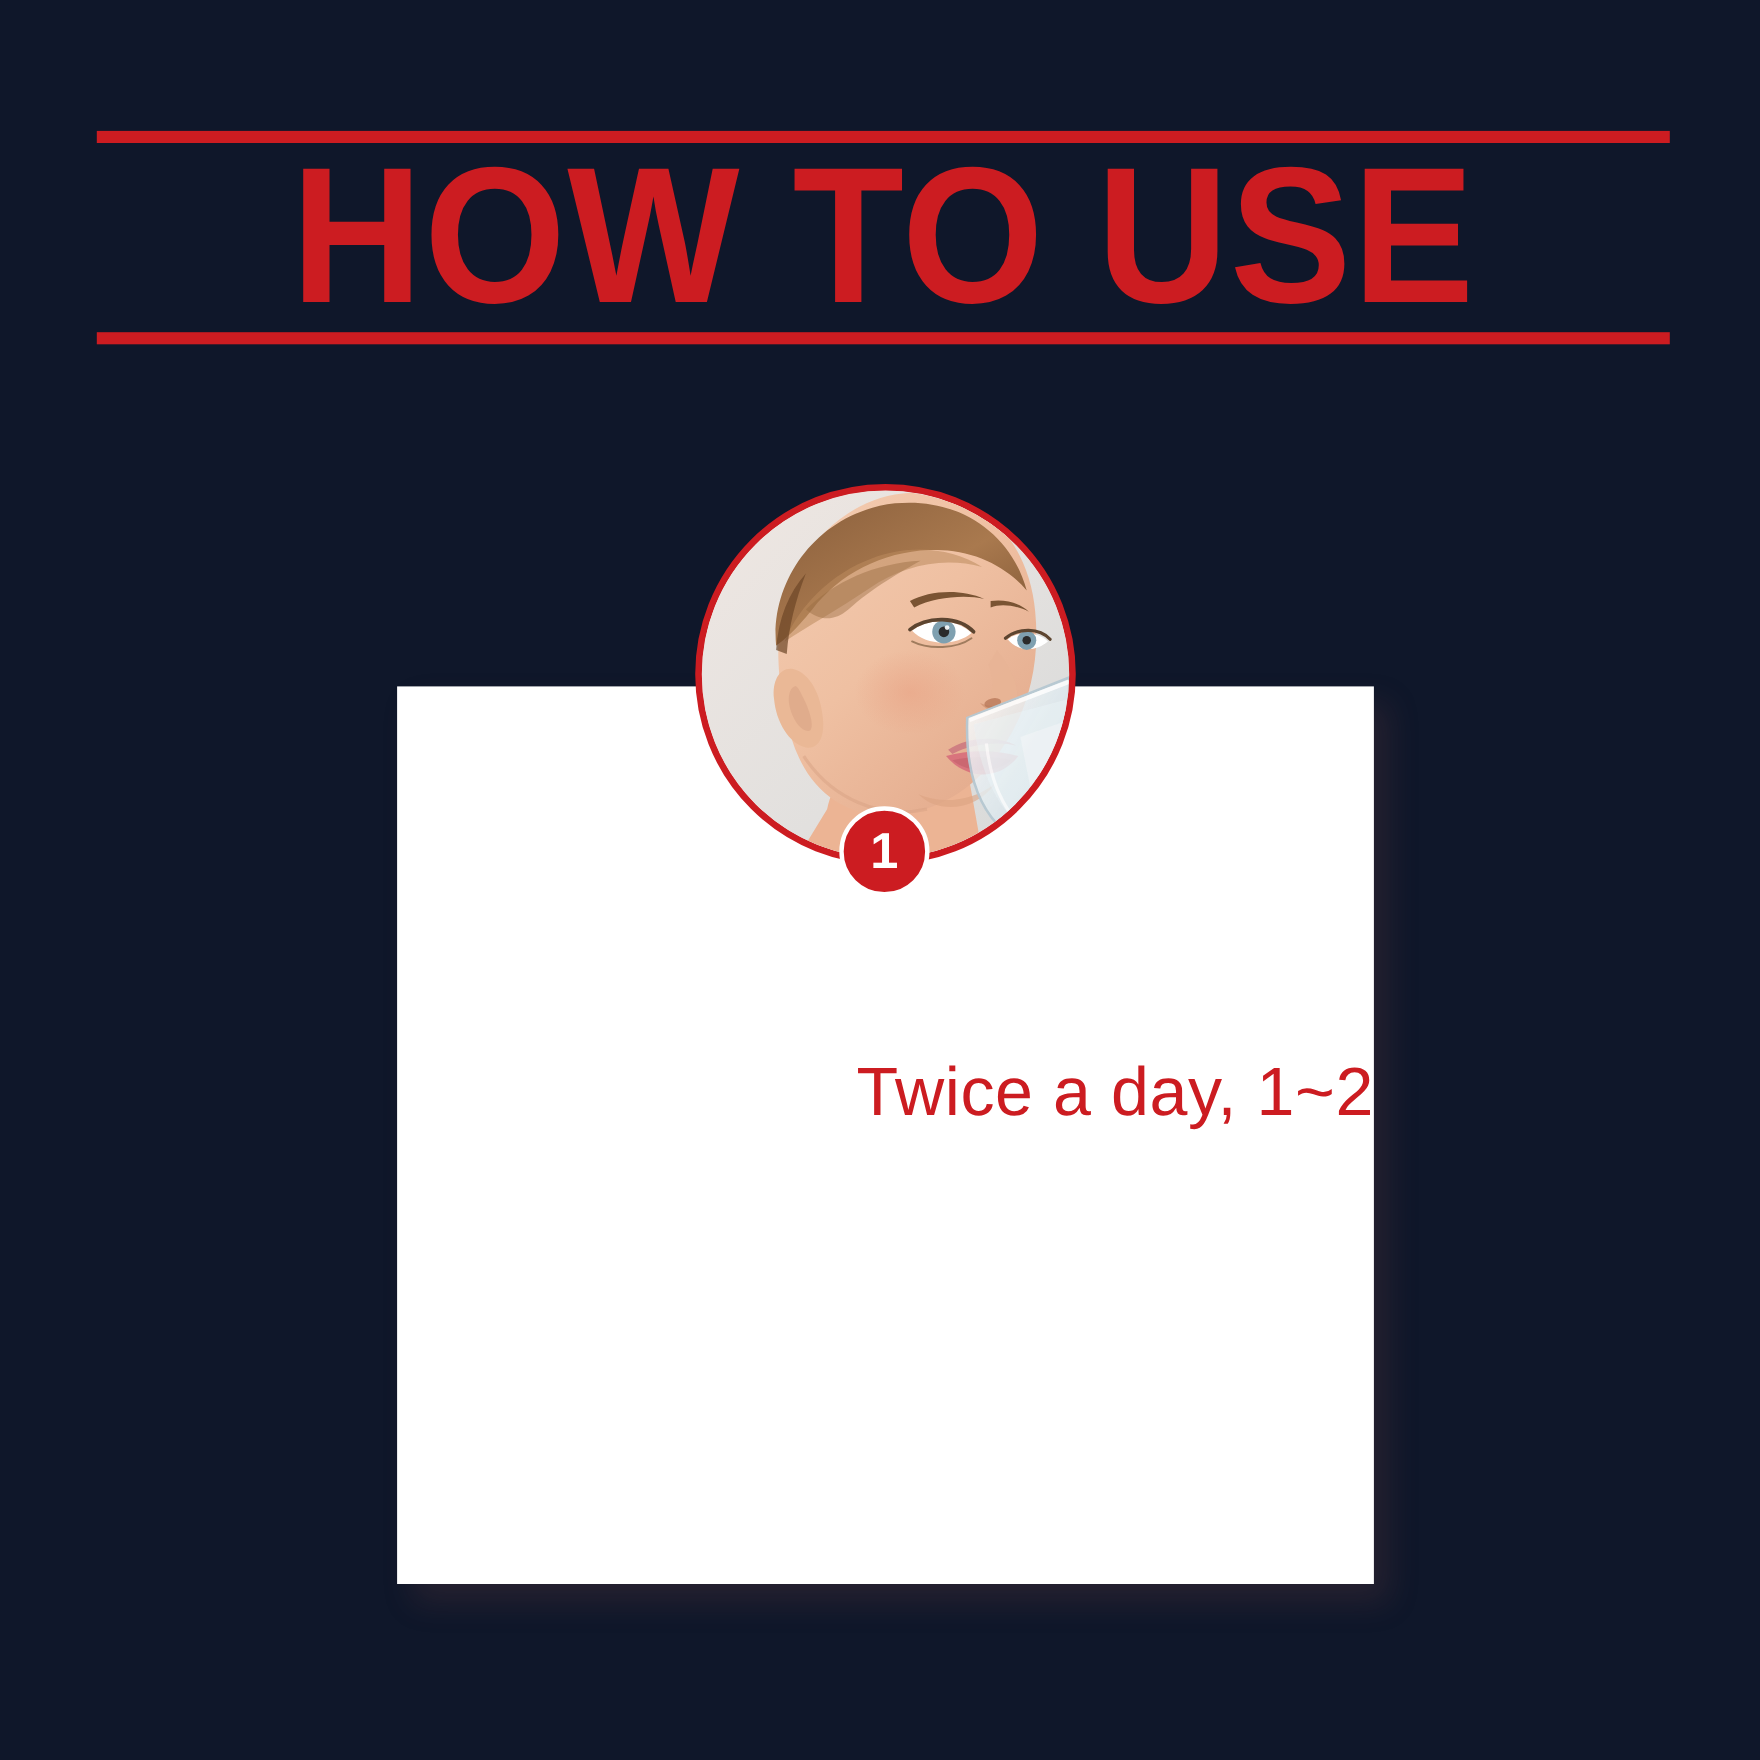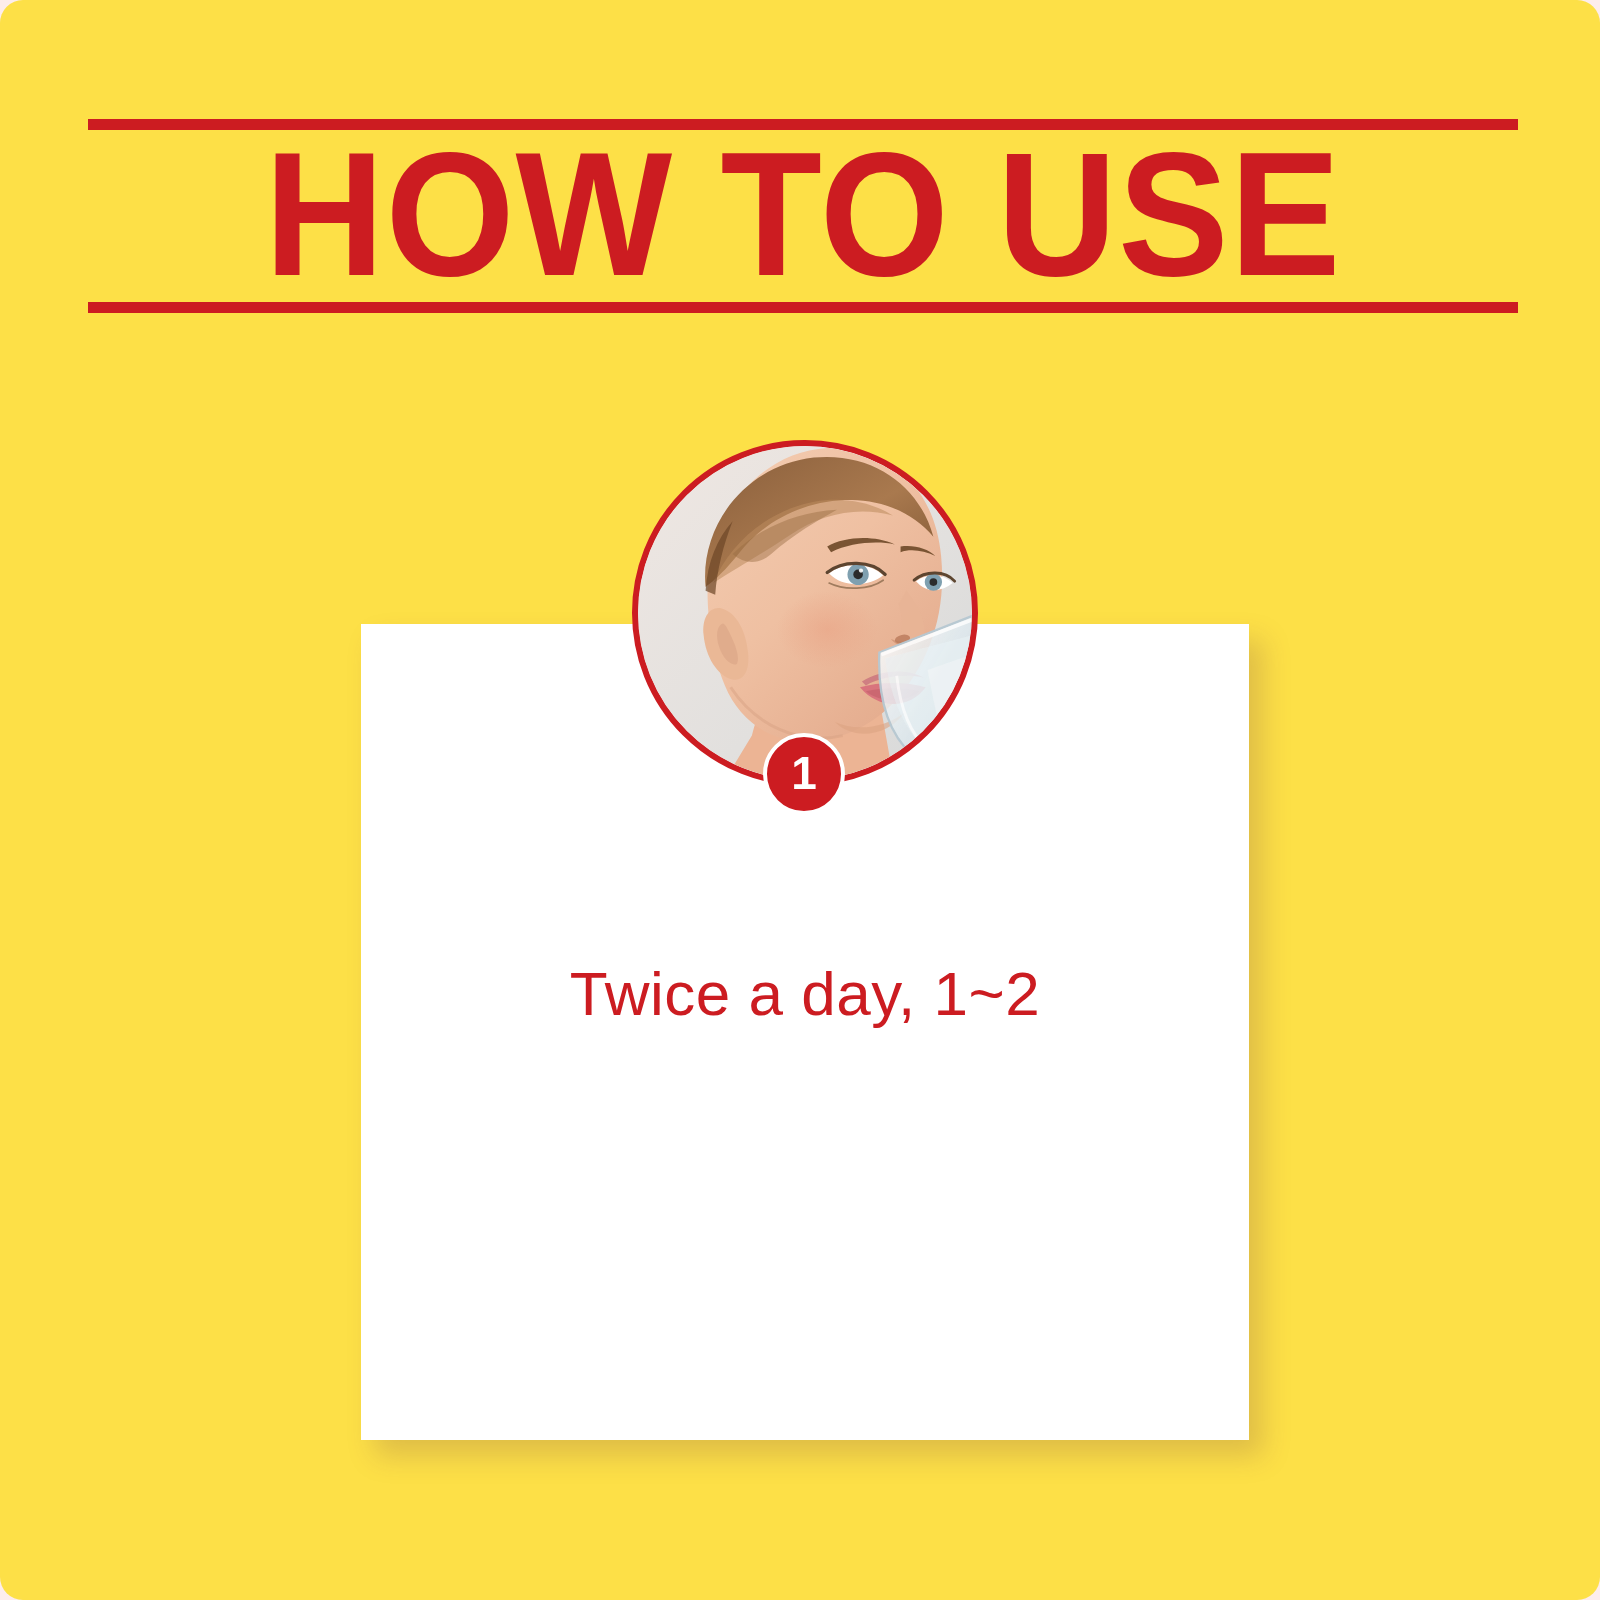--- a/index.html
+++ b/index.html
@@ -11,22 +11,21 @@
     height: 1600px;
     background: #fdedec;
     font-family: "Liberation Sans", sans-serif;
     overflow: hidden;
   }
 
   #stage {
     position: relative;
     width: 1600px;
     height: 1600px;
-    background: #fde047;
-    border-radius: 23px;
+    background: #0f172a;
   }
 
   
   .header-block {
     position: absolute;
     left: 88px;
     top: 119px;
     width: 1430px;
     height: 194px;
   }
@@ -69,21 +68,21 @@
     height: 816px;
     background: #ffffff;
     box-shadow: 14px 16px 26px rgba(120, 70, 70, 0.22);
   }
 
   .card-text {
     position: absolute;
     left: 361px;
     top: 955px;
     width: 888px;
-    text-align: center;
+    text-align: right;
     color: #cc1c21;
     font-family: "Liberation Sans", sans-serif;
     font-weight: normal;
     font-size: 62px;
     line-height: 1.25;
     letter-spacing: 0.5px;
   }
   .card-text .line { display: block; white-space: nowrap; }
 
   

